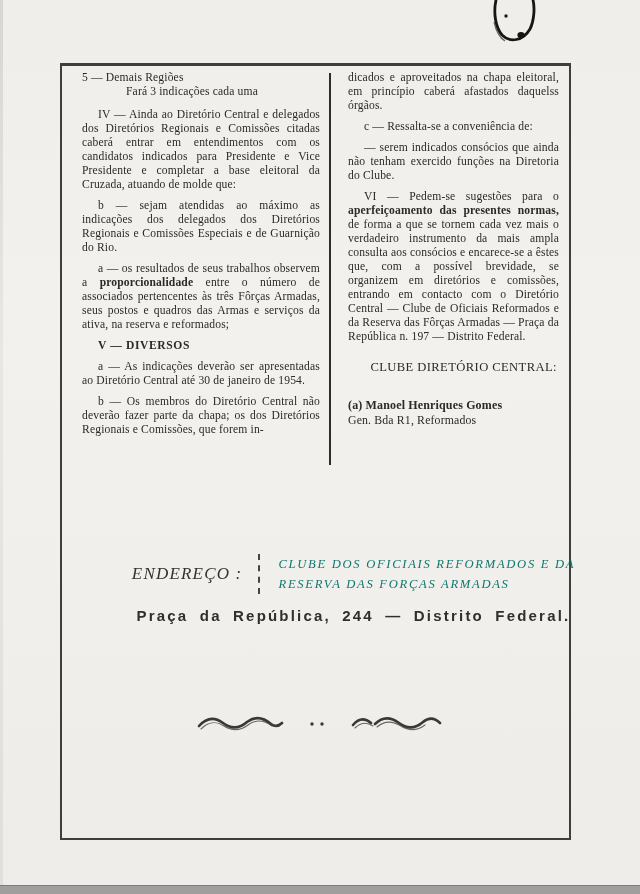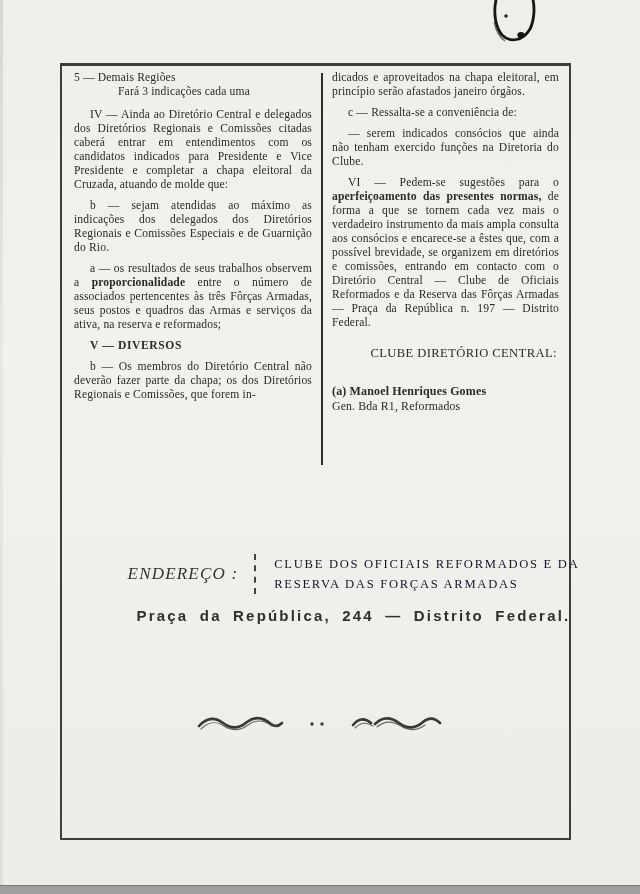--- a/index.html
+++ b/index.html
@@ -26,21 +26,21 @@
   
   .frame {
     position: absolute; left: 60px; top: 63px;
     width: 507px; height: 772px;
     border: 2px solid #403e38;
     border-top-width: 3px;
     box-sizing: content-box;
   }
 
   .columns { display: flex; padding: 5px 10px 0 12px; }
-  .col { font-size: 11.6px; line-height: 14px; text-align: justify; letter-spacing: 0.15px; }
+  .col { font-size: 11.6px; line-height: 14px; text-align: justify; letter-spacing: 0.15px; margin-left: 8px; }
   .col-left  { width: 238px; }
   .col-right { flex: 1; }
   .col-divider {
     width: 2px; height: 392px; flex: 0 0 2px;
     background: #2e2d29; margin: 2px 9px 0 9px;
   }
 
   .col p { margin: 0 0 7px 0; text-indent: 16px; }
   .col p.no-indent { text-indent: 0; }
   .item5 { margin-bottom: 9px; }
@@ -59,21 +59,21 @@
   .signature .sig-role { font-size: 11.8px; margin-right: 14px; }
 
   
   .address { position: absolute; left: 60px; top: 554px; width: 587px; }
   .addr-row { display: flex; justify-content: center; align-items: center; }
   .addr-label {
     font-style: italic; font-size: 17px; letter-spacing: 1.2px;
     color: #33322d; margin-right: 16px;
   }
   .addr-sep { border-left: 2px dashed #45443f; height: 40px; margin-right: 18px; }
-  .addr-org { font-size: 12.6px; letter-spacing: 1.7px; line-height: 20px; color: #0f172a; }
+  .addr-org { font-size: 12.6px; letter-spacing: 1.7px; line-height: 20px; color: #0f766e; font-style: italic; }
   .addr-street {
     margin-top: 13px; text-align: center;
     font-family: "Liberation Sans", sans-serif; font-weight: bold;
     font-size: 15px; letter-spacing: 2.2px; word-spacing: 5px; color: #302f2b;
   }
 
   
   .ornament-row {
     position: absolute; left: 0; top: 712px; width: 640px;
     display: flex; justify-content: center;
@@ -94,31 +94,32 @@
 </div>
 
 <div class="frame">
   <div class="columns">
 
     <div class="col col-left">
       <div class="item5">
         <p class="l1">5 — Demais Regiões</p>
         <p class="l2">Fará 3 indicações cada uma</p>
       </div>
-      <p>IV — Ainda ao Diretório Central e delegados dos Diretórios Regionais e Comissões citadas caberá entrar em entendimentos com os candidatos indicados para Presidente e Vice Presidente e completar a chapa eleitoral da Cruzada, atuando de molde que:</p>
+      <p>IV — Ainda ao Diretório Central e delegados dos Diretórios Regionais e Comissões citadas caberá entrar em entendimentos com os candidatos indicados para Presidente e Vice Presidente e completar a base eleitoral da Cruzada, atuando de molde que:</p>
       <p>b — sejam atendidas ao máximo as indicações dos delegados dos Diretórios Regionais e Comissões Especiais e de Guarnição do Rio.</p>
       <p><span>a — os resultados de seus trabalhos observem a </span><span class="bold-inline">proporcionalidade</span><span> entre o número de associados pertencentes às três Fôrças Armadas, seus postos e quadros das Armas e serviços da ativa, na reserva e reformados;</span></p>
       <p class="heading-v">V — DIVERSOS</p>
+      <p>a — As indicações deverão ser apresentadas ao Diretório Central até 30 de janeiro de 1954.</p>
       <p>b — Os membros do Diretório Central não deverão fazer parte da chapa; os dos Diretórios Regionais e Comissões, que forem in-</p>
     </div>
 
     <div class="col-divider"></div>
 
     <div class="col col-right">
-      <p class="no-indent">dicados e aproveitados na chapa eleitoral, em princípio serão afastados janeiro órgãos.</p>
+      <p class="no-indent">dicados e aproveitados na chapa eleitoral, em princípio caberá afastados daquelss órgãos.</p>
       <p>c — Ressalta-se a conveniência de:</p>
       <p>— serem indicados consócios que ainda não tenham exercido funções na Diretoria do Clube.</p>
       <p><span>VI — Pedem-se sugestões para o </span><span class="bold-inline">aperfeiçoamento das presentes normas,</span><span> de forma a que se tornem cada vez mais o verdadeiro instrumento da mais ampla consulta aos consócios e encarece-se a êstes que, com a possível brevidade, se organizem em diretórios e comissões, entrando em contacto com o Diretório Central — Clube de Oficiais Reformados e da Reserva das Fôrças Armadas — Praça da República n. 197 — Distrito Federal.</span></p>
       <p class="closing-line">CLUBE DIRETÓRIO CENTRAL:</p>
       <div class="signature">
         <div class="sig-name">(a) Manoel Henriques Gomes</div>
         <div class="sig-role">Gen. Bda R1, Reformados</div>
       </div>
     </div>
 

